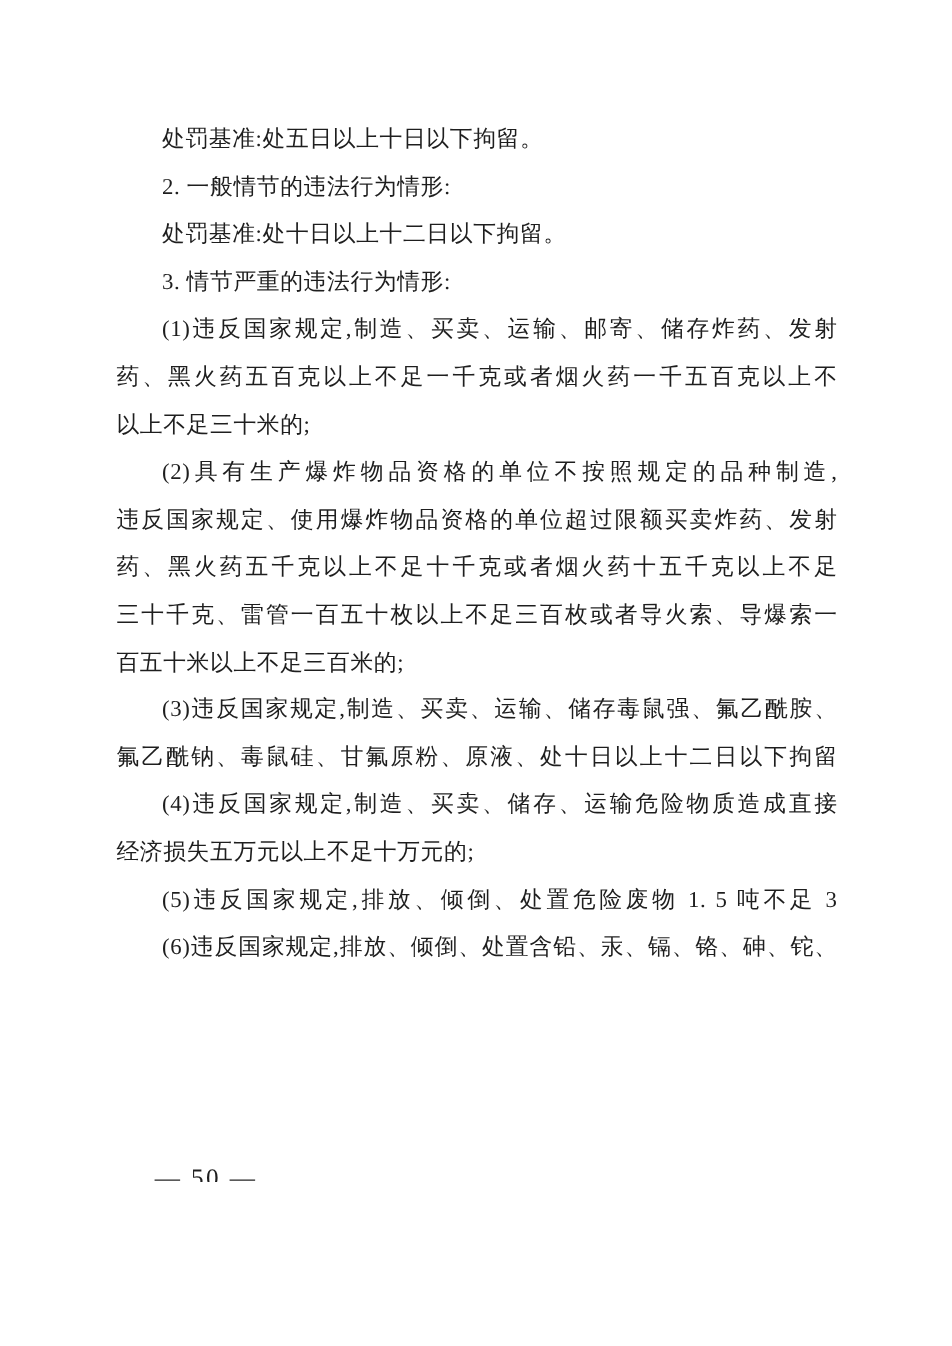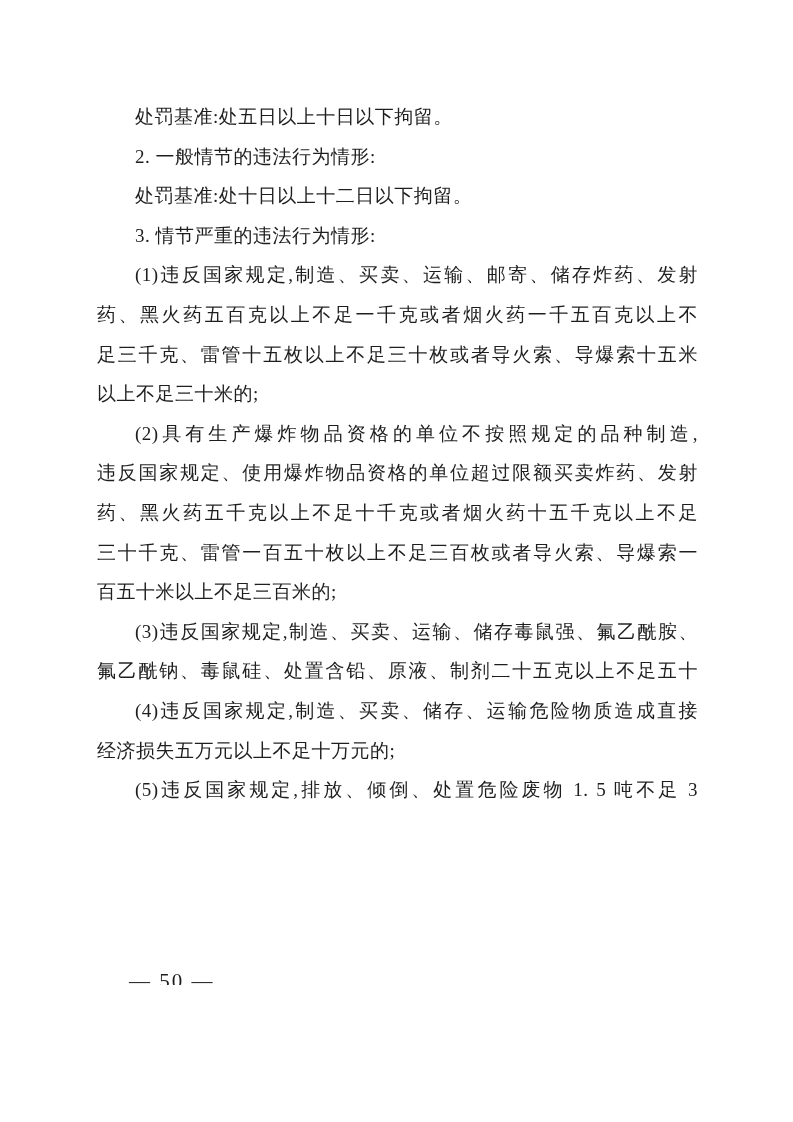--- a/index.html
+++ b/index.html
@@ -56,27 +56,27 @@
 <body>
 
 <div class="page">
   <main class="text-block">
       <div class="text-line indent">处罚基准:处五日以上十日以下拘留。</div>
       <div class="text-line indent">2. 一般情节的违法行为情形:</div>
       <div class="text-line indent">处罚基准:处十日以上十二日以下拘留。</div>
       <div class="text-line indent">3. 情节严重的违法行为情形:</div>
       <div class="text-line indent justify">(1)违反国家规定,制造、买卖、运输、邮寄、储存炸药、发射</div>
       <div class="text-line justify">药、黑火药五百克以上不足一千克或者烟火药一千五百克以上不</div>
-      <div class="text-line justify">足三千克、雷管十五枚以上不足三十枚或者导火索、导爆索十五米</div>
       <div class="text-line">以上不足三十米的;</div>
       <div class="text-line indent justify">(2)具有生产爆炸物品资格的单位不按照规定的品种制造,</div>
       <div class="text-line justify">违反国家规定、使用爆炸物品资格的单位超过限额买卖炸药、发射</div>
       <div class="text-line justify">药、黑火药五千克以上不足十千克或者烟火药十五千克以上不足</div>
       <div class="text-line justify">三十千克、雷管一百五十枚以上不足三百枚或者导火索、导爆索一</div>
       <div class="text-line">百五十米以上不足三百米的;</div>
       <div class="text-line indent justify">(3)违反国家规定,制造、买卖、运输、储存毒鼠强、氟乙酰胺、</div>
-      <div class="text-line justify">氟乙酰钠、毒鼠硅、处置含铅、原液、制剂二十五克以上不足五十</div>
+      <div class="text-line justify">氟乙酰钠、毒鼠硅、甘氟原粉、原液、处十日以上十二日以下拘留</div>
       <div class="text-line indent justify">(4)违反国家规定,制造、买卖、储存、运输危险物质造成直接</div>
       <div class="text-line">经济损失五万元以上不足十万元的;</div>
       <div class="text-line indent justify">(5)违反国家规定,排放、倾倒、处置危险废物 1. 5 吨不足 3</div>
+      <div class="text-line indent justify">(6)违反国家规定,排放、倾倒、处置含铅、汞、镉、铬、砷、铊、</div>
     </main>
   <div class="page-number">— 50 —</div>
 </div>
 
 </body></html>

